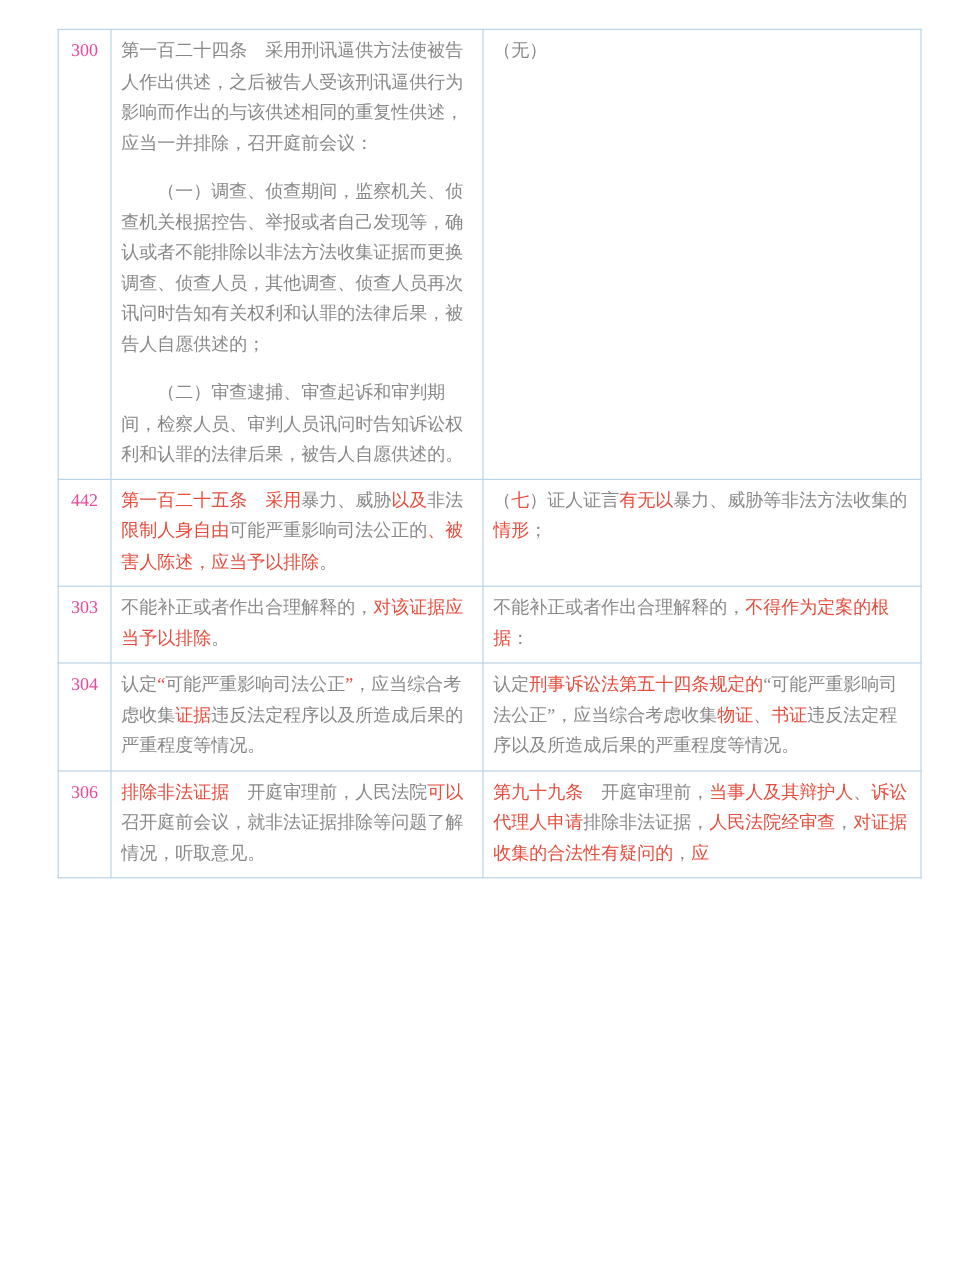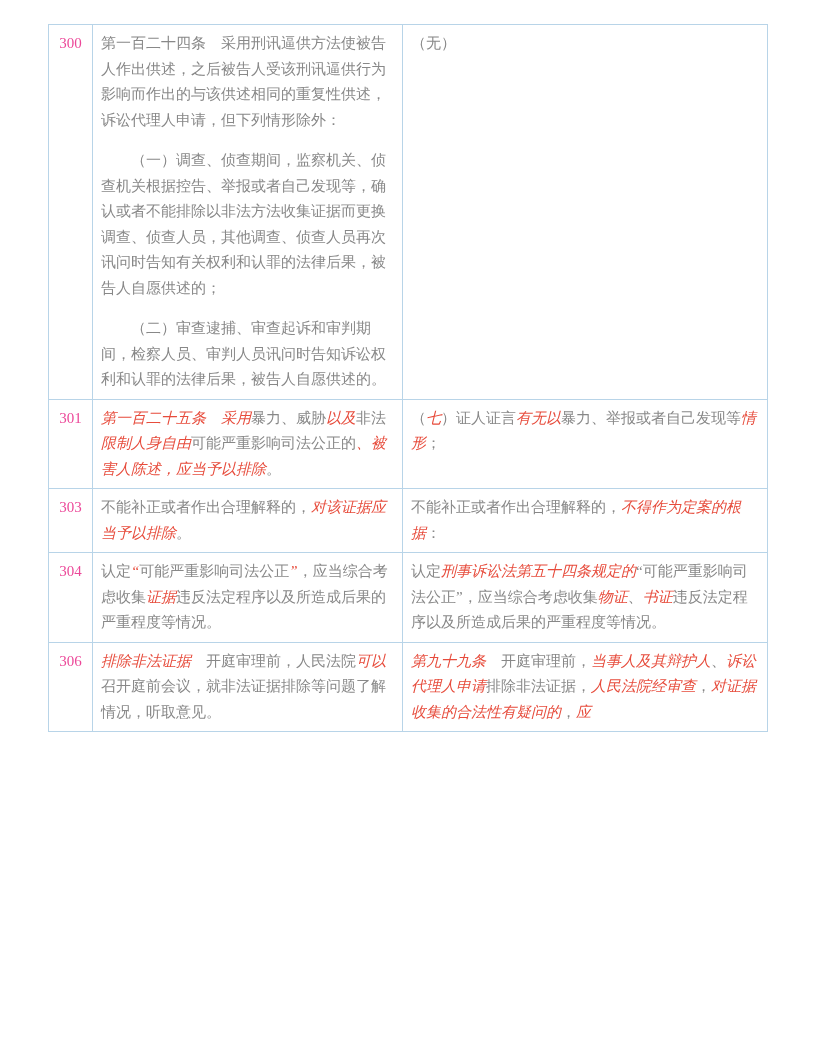--- a/index.html
+++ b/index.html
@@ -21,47 +21,47 @@
     vertical-align: top;
     color: #888;
   }
   td.num {
     width: 44px;
     text-align: center;
     color: #ec4899;
   }
   td.left { width: 310px; }
   td.right { }
-  .hl { color: #e74c3c; font-style: italic; }
+  .hl { color: #e74c3c; }
   .para { margin-bottom: 1em; }
   .para:last-child { margin-bottom: 0; }
 </style>
 </head>
 <body>
 
 <table>
   <tbody id="tbody">
   <tr>
         <td class="num">300</td>
         <td class="left">
-          <div class="para"><span>第一百二十四条　采用刑讯逼供方法使被告人作出供述，之后被告人受该刑讯逼供行为影响而作出的与该供述相同的重复性供述，诉讼代理人申请，但下列情形除外：</span></div>
+          <div class="para"><span>第一百二十四条　采用刑讯逼供方法使被告人作出供述，之后被告人受该刑讯逼供行为影响而作出的与该供述相同的重复性供述，应当一并排除，召开庭前会议：</span></div>
           <div class="para"><span>　　（一）调查、侦查期间，监察机关、侦查机关根据控告、举报或者自己发现等，确认或者不能排除以非法方法收集证据而更换调查、侦查人员，其他调查、侦查人员再次讯问时告知有关权利和认罪的法律后果，被告人自愿供述的；</span></div>
           <div class="para"><span>　　（二）审查逮捕、审查起诉和审判期间，检察人员、审判人员讯问时告知诉讼权利和认罪的法律后果，被告人自愿供述的。</span></div>
         </td>
         <td class="right">
           <div class="para"><span>（无）</span></div>
         </td>
       </tr>
       <tr>
-        <td class="num">301</td>
+        <td class="num">442</td>
         <td class="left">
           <div class="para"><span class="hl">第一百二十五条　采用</span><span>暴力、威胁</span><span class="hl">以及</span><span>非法</span><span class="hl">限制人身自由</span><span>可能严重影响司法公正的</span><span class="hl">、被害人陈述，应当予以排除</span><span>。</span></div>
         </td>
         <td class="right">
-          <div class="para"><span>（</span><span class="hl">七</span><span>）证人证言</span><span class="hl">有无以</span><span>暴力、举报或者自己发现等</span><span class="hl">情形</span><span>；</span></div>
+          <div class="para"><span>（</span><span class="hl">七</span><span>）证人证言</span><span class="hl">有无以</span><span>暴力、威胁等非法方法收集的</span><span class="hl">情形</span><span>；</span></div>
         </td>
       </tr>
       <tr>
         <td class="num">303</td>
         <td class="left">
           <div class="para"><span>不能补正或者作出合理解释的，</span><span class="hl">对该证据应当予以排除</span><span>。</span></div>
         </td>
         <td class="right">
           <div class="para"><span>不能补正或者作出合理解释的，</span><span class="hl">不得作为定案的根据</span><span>：</span></div>
         </td>

